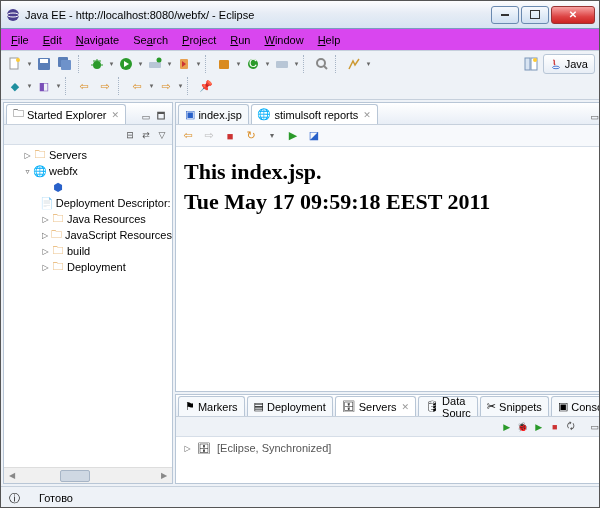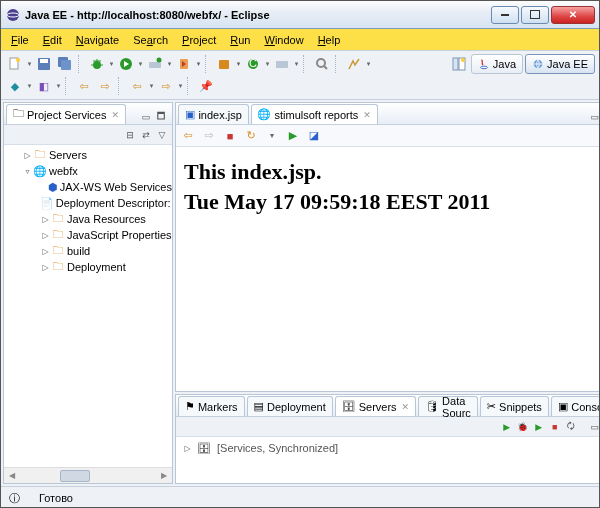--- a/index.html
+++ b/index.html
@@ -1,30 +1,30 @@
 <!DOCTYPE html>
 <html><head>
 <meta charset="utf-8">
 <style>
 * { box-sizing: border-box; margin: 0; padding: 0; font-family: "Segoe UI", Tahoma, sans-serif; font-size: 11px; }
 body { background: #fff; width: 600px; height: 508px; overflow: hidden; border: 1px solid #555; }
 
 
 .titlebar { height: 28px; background: linear-gradient(#fdfdfe,#e6ecf5 45%,#d7e4f2); display:flex; align-items:center; padding:0 4px; border-bottom:1px solid #7a9ac0; }
 .titlebar .icon { width:16px; height:16px; margin-right:4px; }
-.titlebar .title { flex:1; color:#000;font-weight:bold; }
+.titlebar .title { flex:1; color:#000; }
 .winbtns { display:flex; gap:2px; }
 .winbtn { width:28px; height:18px; border:1px solid #6a8ab0; border-radius:3px; background:linear-gradient(#f6f9fd,#cfe0f2); display:flex; align-items:center; justify-content:center; font-size:10px; }
 .winbtn.close { background:linear-gradient(#f7a3a3,#d44 60%,#c22); color:#fff; border-color:#933; width:44px;}
 .winbtn.min:after{content:"";width:8px;border-bottom:2px solid #333;}
 .winbtn.max:after{content:"";width:8px;height:7px;border:1.5px solid #333;}
 .winbtn.close:after{content:"✕";font-weight:bold;}
 
 
-.menubar { height:22px; background:#fde047; display:flex; align-items:center; padding:0 4px; border-bottom:1px solid #c6d0dc; gap:2px;}
+.menubar { height:22px; background:#d946ef; display:flex; align-items:center; padding:0 4px; border-bottom:1px solid #c6d0dc; gap:2px;}
 .menuitem { padding:2px 6px; cursor:default; }
 .menuitem u{text-decoration:underline;}
 
 
 .toolbars { background:#eef2f7; border-bottom:1px solid #c6d0dc; padding:2px 4px; }
 .tbrow { display:flex; align-items:center; gap:1px; height:22px; }
 .tbtn { width:20px; height:20px; display:flex; align-items:center; justify-content:center; border-radius:2px; }
 .tbtn svg{width:14px;height:14px;}
 .tsep { width:6px; height:18px; border-left:1px dotted #a7b5c6; margin:0 2px;}
 .drop{width:7px;display:flex;align-items:center;justify-content:center;color:#666;font-size:7px;}
@@ -201,27 +201,20 @@
             <circle cx="11" cy="3" r="2" fill="#fc3"></circle>
           </svg>
         </span>
       <div class="persp-btn">
           <svg width="12" height="12" viewBox="0 0 14 14">
             <path d="M4 2c3 2-1 4 2 6" stroke="#c33" fill="none" stroke-width="1.5"></path>
             <ellipse cx="7" cy="11" rx="4" ry="1.5" fill="none" stroke="#36c"></ellipse>
           </svg>
           <span>Java</span>
         </div>
-      <div class="persp-btn active">
-          <svg width="12" height="12" viewBox="0 0 14 14">
-            <circle cx="7" cy="7" r="5" fill="#6ea0d8"></circle>
-            <path d="M2 7h10M7 2c2 3 2 7 0 10M7 2c-2 3-2 7 0 10" stroke="#fff" fill="none"></path>
-          </svg>
-          <span>Java EE</span>
-        </div>
     </div>
   </div>
   <div class="tbrow">
     <span class="tbtn c-teal">◆</span>
       <span class="drop">▾</span>
     <span class="tbtn c-purple">◧</span>
       <span class="drop">▾</span>
     <span class="tsep"></span>
     <span class="tbtn c-orange">⇦</span>
     <span class="tbtn c-orange">⇨</span>
@@ -235,21 +228,21 @@
   </div>
 </div>
 
 <div class="mainarea">
 
   <div class="left">
     <div class="view editor">
       <div class="view-tabs">
         <div class="vtab active">
           <span>🗀</span>
-          <span>Project Services</span>
+          <span>Started Explorer</span>
           <span class="x">✕</span>
         </div>
         <div class="view-mini">
           <span class="vmini">▭</span>
           <span class="vmini">🗖</span>
         </div>
       </div>
       <div class="view-toolbar">
         <span class="vmini">⊟</span>
         <span class="vmini">⇄</span>
@@ -263,36 +256,35 @@
               <span>Servers</span>
             </div>
           <div class="tree-row d1">
               <span class="tw">▿</span>
               <span class="ticon c-blue">🌐</span>
               <span>webfx</span>
             </div>
           <div class="tree-row d2">
               <span class="tw"></span>
               <span class="ticon c-blue">⬢</span>
-              <span>JAX-WS Web Services</span>
             </div>
           <div class="tree-row d2">
               <span class="tw"></span>
               <span class="ticon">📄</span>
               <span>Deployment Descriptor: s</span>
             </div>
           <div class="tree-row d2">
               <span class="tw">▷</span>
               <span class="ticon c-orange">🗀</span>
               <span>Java Resources</span>
             </div>
           <div class="tree-row d2">
               <span class="tw">▷</span>
               <span class="ticon c-orange">🗀</span>
-              <span>JavaScript Properties</span>
+              <span>JavaScript Resources</span>
             </div>
           <div class="tree-row d2">
               <span class="tw">▷</span>
               <span class="ticon c-orange">🗀</span>
               <span>build</span>
             </div>
           <div class="tree-row d2">
               <span class="tw">▷</span>
               <span class="ticon c-orange">🗀</span>
               <span>Deployment</span>
@@ -374,21 +366,21 @@
         <span class="vmini c-green">▶</span>
         <span class="vmini c-red">■</span>
         <span class="vmini">🗘</span>
         <span class="vmini" style="margin-left:8px">▭</span>
         <span class="vmini">🗖</span>
       </div>
       <div class="view-body">
         <div class="server-row">
           <span class="tw">▷</span>
           <span class="ticon">🗄</span>
-          <span class="server-status">[Services, Synchronized]</span>
+          <span class="server-status">[Eclipse, Synchronized]</span>
         </div>
       </div>
     </div>
   </div>
 </div>
 
 <div class="statusbar">
   <span class="sb-icon">ⓘ</span>
   <span>Готово</span>
 </div>

